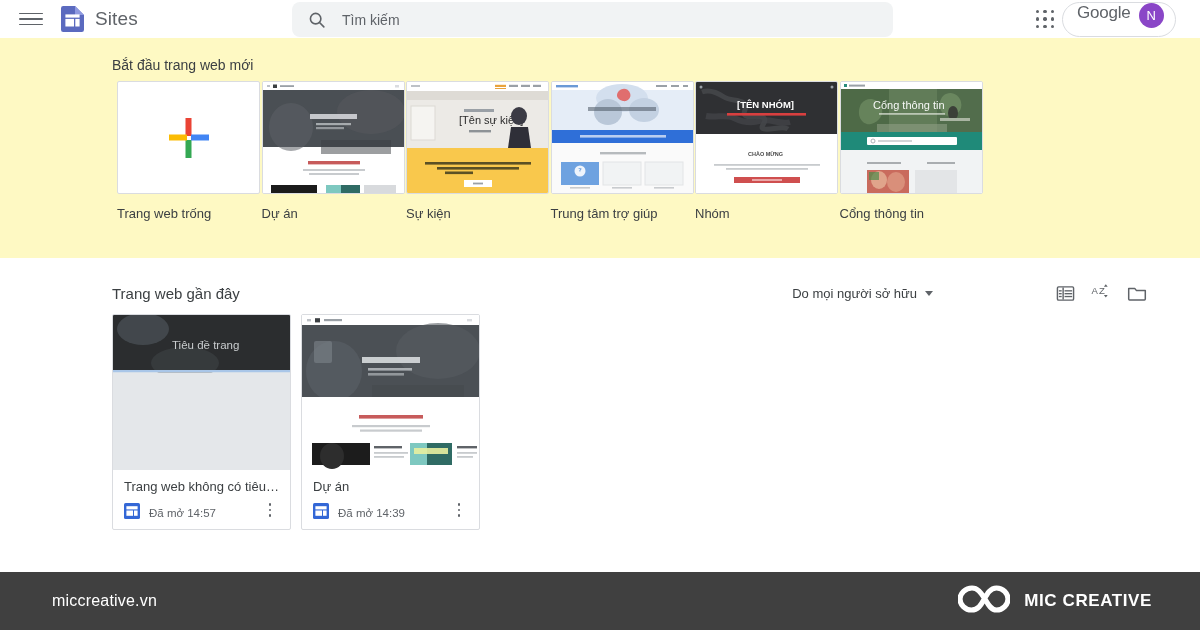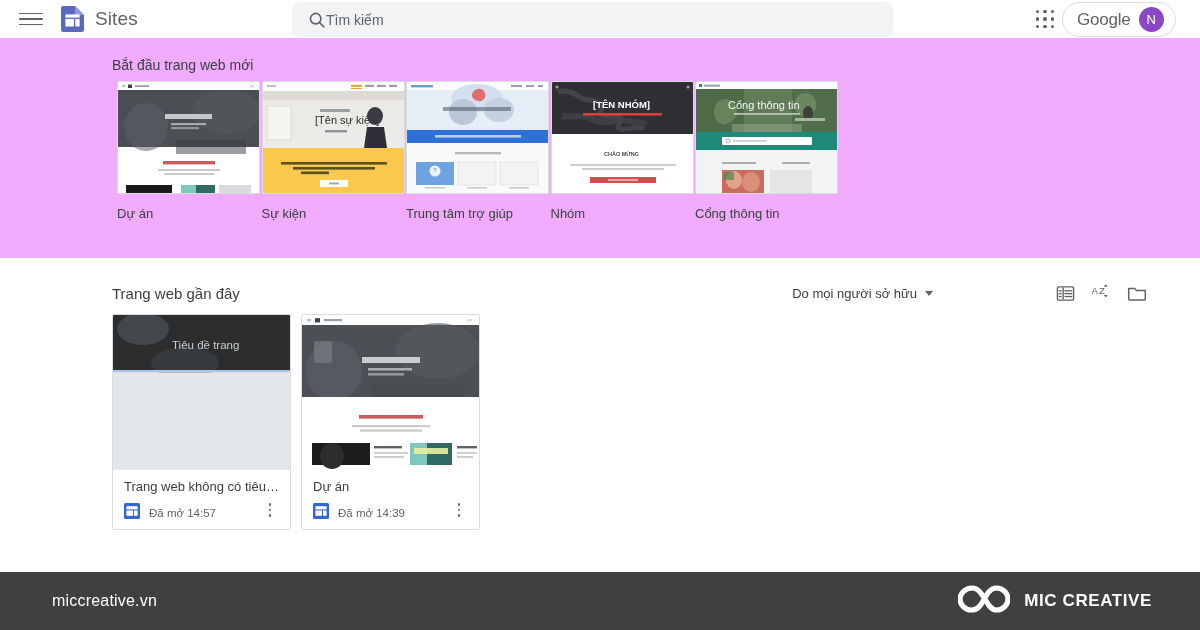--- a/index.html
+++ b/index.html
@@ -26,39 +26,39 @@
   .searchwrap {
     position:absolute; left:292px; top:2px;
     width: 601px; height: 35px;
     background:#f1f3f4; border-radius:8px;
     display:flex; align-items:center; cursor:text;
   }
   .search-icon { margin-left:16px; width:18px; height:18px; flex:none; }
   .search-input {
     border:none; outline:none; background:transparent;
     font-family:"Liberation Sans", sans-serif;
-    font-size:14px; color:#1d4ed8; width:480px;
+    font-size:14px; color:#1d4ed8; margin-left:16px; width:480px;
   }
   .search-input::placeholder { color:#5f6368; }
 
   .apps-grid { position:absolute; right:144px; top:10px; width:20px; height:20px;
     display:grid; grid-template-columns:repeat(3,1fr); grid-template-rows:repeat(3,1fr); gap:2.1px; cursor:pointer; }
   .apps-grid i { display:block; width:3.4px; height:3.4px; border-radius:50%; background:#5f6368; }
 
   .account-chip {
     position:absolute; right:24px; top:2px;
     height:35px; min-width:114px; border:1px solid #dadce0; border-radius:20px;
-    display:flex; align-items:center; gap:8px; padding:0 5px 0 14px; cursor:pointer; background:#fff;
+    display:flex; gap:8px; padding:0 5px 0 14px; cursor:pointer; background:#fff;
   }
   .account-chip .gword { font-size:17px; color:#5f6368; letter-spacing:-0.2px; }
   .avatar { width:25px; height:25px; border-radius:50%; background:#8a46c7;
     color:#fff; font-size:13px; display:flex; align-items:center; justify-content:center; }
 
   
-  .gallery { background:#f0abfc; padding: 0 0 32px 0; height:220px; }
+  .gallery { background:#fef9c3; padding: 0 0 32px 0; height:220px; }
   .gallery-head {
     display:flex; align-items:center; height:40px;
     padding: 14px 24px 0 112px;
   }
   .gallery-title { font-size:14px; color:#3c4043; }
   .gallery-right { margin-left:auto; display:flex; align-items:center; gap:0px; padding-right:20px;}
   .tmpl-select { display:flex; align-items:center; gap:10px; font-size:13px; color:#3c4043; cursor:pointer; padding:6px 8px; border-radius:4px;}
   .updown { display:flex; flex-direction:column; gap:1px; }
   .kebab { width:28px; height:28px; display:flex; flex-direction:column; align-items:center; justify-content:center; gap:3px; cursor:pointer; margin-left:20px;}
   .kebab i { width:3.2px; height:3.2px; border-radius:50%; background:#5f6368; display:block;}
@@ -154,20 +154,35 @@
   </div>
 
   <div class="gallery">
 
     <div class="gallery-head">
       <span class="gallery-title">Bắt đầu trang web mới</span>
     </div>
 
     <div class="tmpl-row">
 
+      <div class="tmpl">
+        <div class="tmpl-thumb">
+          <div class="plus-wrap">
+            <span class="gplus">
+              <svg width="46" height="46" viewBox="0 0 46 46">
+                <rect x="19.5" y="3" width="6" height="18" fill="#ea4335"></rect>
+                <rect x="19.5" y="25" width="6" height="18" fill="#34a853"></rect>
+                <rect x="3" y="19.5" width="18" height="6" fill="#fbbc04"></rect>
+                <rect x="25" y="19.5" width="18" height="6" fill="#4285f4"></rect>
+              </svg>
+            </span>
+          </div>
+        </div>
+        <div class="tmpl-label">Trang web trống</div>
+      </div>
 
       <div class="tmpl">
         <div class="tmpl-thumb">
           <svg width="141" height="111" viewBox="0 0 141 111">
             <rect width="141" height="111" fill="#fff"></rect>
             <rect x="0" y="0" width="141" height="8" fill="#fff"></rect>
             <rect x="4" y="3" width="3" height="2" fill="#bdc1c6"></rect>
             <rect x="10" y="2.5" width="4" height="3.5" fill="#3c4043"></rect>
             <rect x="17" y="3.2" width="14" height="1.8" fill="#9aa0a6"></rect>
             <rect x="132" y="3" width="4" height="2.5" fill="#dadce0"></rect>

